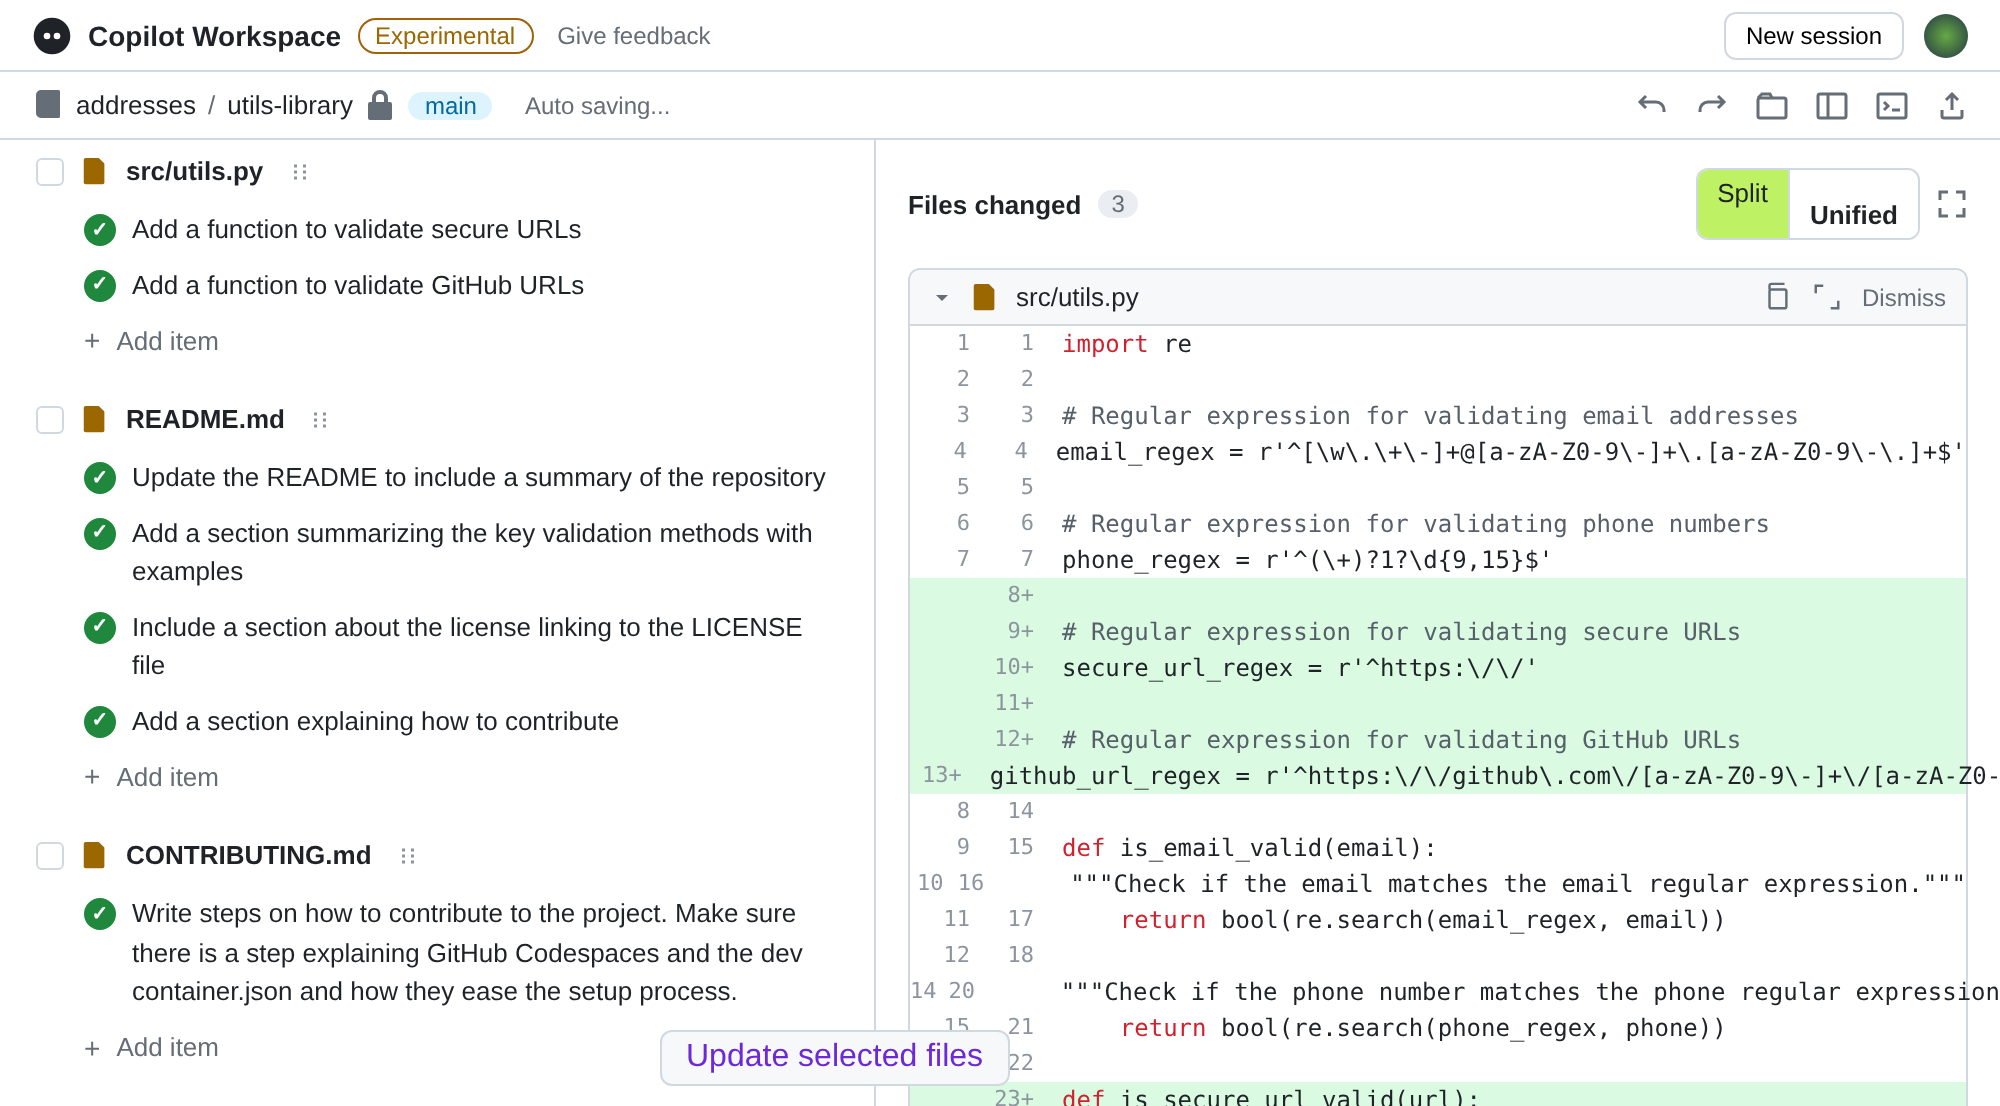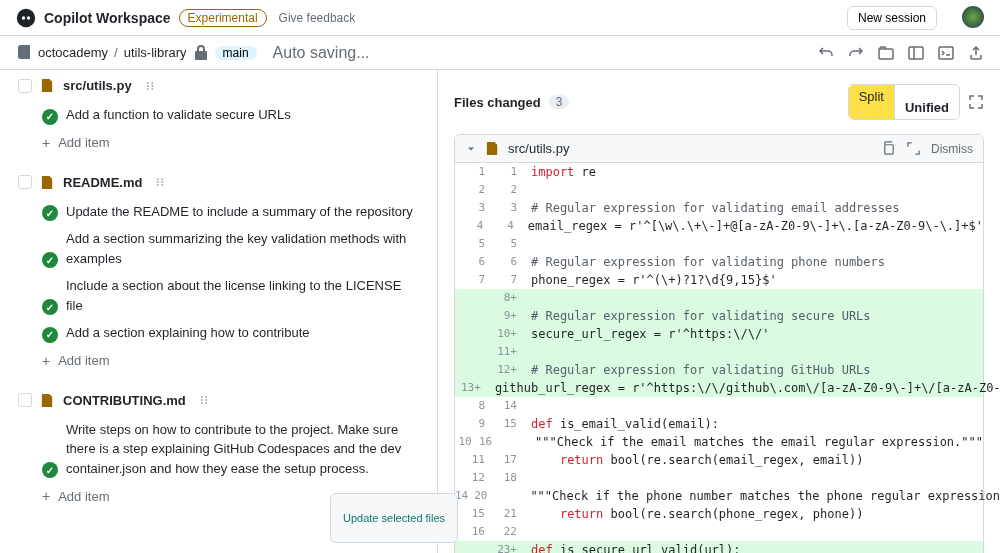--- a/index.html
+++ b/index.html
@@ -2,51 +2,51 @@
 <html><head>
 <meta charset="utf-8">
 <style>
 * { box-sizing: border-box; margin: 0; padding: 0; }
 body { font-family: -apple-system, BlinkMacSystemFont, "Segoe UI", Helvetica, Arial, sans-serif; font-size: 14px; color: #1f2328; background: #fff; }
 .header { display: flex; align-items: center; padding: 8px 16px; border-bottom: 1px solid #d1d9e0; height: 36px; }
 .logo-mark { width: 20px; height: 20px; margin-right: 8px; }
 .brand { font-weight: 600; font-size: 14px; margin-right: 8px; }
 .badge { border: 1px solid #a16207; color: #9a6700; border-radius: 12px; padding: 1px 8px; font-size: 12px; margin-right: 12px; }
 .feedback { color: #656d76; font-size: 12px; cursor: pointer; }
-.header-right { margin-left: auto; display: flex; align-items: flex-start; gap: 25px; }
+.header-right { margin-left: auto; display: flex; align-items: center; gap: 10px; }
 .new-session { border: 1px solid #d1d9e0; background: #fff; border-radius: 6px; padding: 4px 10px; font-size: 12px; cursor: pointer; }
 .avatar { width: 22px; height: 22px; border-radius: 50%; background: radial-gradient(circle, #6a4 0%, #234 100%); }
 .breadcrumb-bar { display: flex; align-items: center; padding: 6px 16px; border-bottom: 1px solid #d1d9e0; font-size: 13px; height: 34px; gap: 6px; }
 .repo-icon { width: 16px; height: 16px; color: #656d76; }
 .bc-sep { color: #656d76; }
-.branch-chip { background: #ddf4ff; color: #000000; border-radius: 10px; padding: 0 8px; font-size: 12px; }
-.saving { color: #656d76; font-size: 16px; margin-left: 10px; }
+.branch-chip { background: #ddf4ff; color: #0369a1; border-radius: 10px; padding: 0 8px; font-size: 12px; }
+.saving { color: #656d76; font-size: 12px; margin-left: 10px; }
 .bc-right { margin-left: auto; display: flex; gap: 14px; color: #656d76; }
 .bc-right svg { width: 16px; height: 16px; cursor: pointer; }
 .main { display: flex; height: calc(100vh - 70px); }
 .left { width: 438px; border-right: 1px solid #d1d9e0; overflow-y: auto; padding: 0 16px 12px 16px; }
 .file-item-head { display: flex; align-items: center; gap: 8px; padding: 8px 2px; }
 .check { width: 14px; height: 14px; border: 1px solid #d1d9e0; border-radius: 3px; flex-shrink: 0; }
 .file-ico { width: 15px; height: 15px; color: #9a6700; }
 .fname { font-weight: 600; font-size: 13px; }
 .drag-ico { color: #8c959f; margin-left: 4px; }
-.task { display: flex; align-items: flex-end; gap: 8px; padding: 4px 2px 4px 26px; font-size: 13px; line-height: 1.5; }
+.task { display: flex; align-items: flex-start; gap: 8px; padding: 4px 2px 4px 26px; font-size: 13px; line-height: 1.5; }
 .chk-circle { width: 16px; height: 16px; border-radius: 50%; background: #1f883d; flex-shrink: 0; display: flex; align-items: center; justify-content: center; margin-top: 2px; }
 .chk-circle::after { content: "✓"; color: #fff; font-size: 10px; font-weight: bold; }
 .add-item { display: flex; align-items: center; gap: 8px; padding: 6px 2px 6px 26px; color: #656d76; font-size: 13px; cursor: pointer; }
 .plus { font-size: 14px; color: #656d76; }
 .section-gap { height: 10px; }
 .gen-notes-head { display: flex; align-items: center; gap: 8px; padding: 8px 2px 4px 2px; font-weight: 600; font-size: 13px; }
-.update-btn { position: absolute; bottom: 10px; left: 330px; border: 1px solid #d1d9e0; border-radius: 6px; padding: 18px 12px; font-size: 11px; background:#f6f8fa; color:#0f766e; }
+.update-btn { position: absolute; bottom: 10px; left: 330px; border: 1px solid #d1d9e0; border-radius: 6px; padding: 4px 12px; font-size: 16px; background:#f6f8fa; color:#6d28d9; }
 .right { flex: 1; overflow: auto; position: relative; }
 .fc-head { display: flex; align-items: center; padding: 14px 16px 10px 16px; }
 .fc-title { font-weight: 600; font-size: 13px; }
 .count-chip { background:#eaeef2; border-radius: 10px; padding: 0 7px; font-size:12px; color:#656d76; margin-left:8px;}
 .view-toggle { margin-left: auto; display: flex; border: 1px solid #d1d9e0; border-radius: 6px; overflow: hidden; }
-.vt-btn { padding: 4px 10px; font-size: 13px; cursor: pointer; background:#fde047; }
+.vt-btn { padding: 4px 10px; font-size: 13px; cursor: pointer; background:#bef264; }
 .vt-btn.active { background:#fff; font-weight:600;margin-top:11px; }
 .vt-sep { width:1px; background:#d1d9e0; }
 .expand-ico { margin-left: 8px; width:16px; height:16px; color:#656d76; cursor:pointer; }
 .file-block { border: 1px solid #d1d9e0; border-radius: 6px; margin: 4px 16px 0 16px; }
 .fb-head { display:flex; align-items:center; padding:6px 10px; gap:8px; border-bottom:1px solid #d1d9e0; font-size:13px; background:#f6f8fa; border-radius:6px 6px 0 0;}
 .fb-right { margin-left:auto; display:flex; gap:10px; align-items:center; color:#656d76;}
 .fb-right svg { width:15px; height:15px; cursor:pointer;}
 .dismiss { font-size:12px; color:#656d76; cursor:pointer; }
 .code { font-family: ui-monospace, SFMono-Regular, "SF Mono", Menlo, Consolas, monospace; font-size: 12px; }
 .code-row { display:flex; min-height:18px; line-height:18px; }
@@ -72,21 +72,21 @@
   <div class="header-right">
     <button class="new-session">New session</button>
     <div class="avatar"></div>
   </div>
 </div>
 
 <div class="breadcrumb-bar">
   <svg class="repo-icon" viewBox="0 0 16 16" fill="currentColor">
       <path d="M2 2.5A2.5 2.5 0 014.5 0h8.75a.75.75 0 01.75.75v12.5a.75.75 0 01-.75.75H4.5A2.5 2.5 0 012 11.5v-9z"></path>
     </svg>
-  <span>octocademy</span>
+  <span>addresses</span>
   <span class="bc-sep">/</span>
   <span>utils-library</span>
   <svg class="repo-icon" viewBox="0 0 16 16" fill="#656d76">
       <path d="M4 6V4a4 4 0 118 0v2h1a1 1 0 011 1v7a1 1 0 01-1 1H3a1 1 0 01-1-1V7a1 1 0 011-1h1zm2 0h4V4a2 2 0 10-4 0v2z"></path>
     </svg>
   <span class="branch-chip">main</span>
   <span class="saving">Auto saving...</span>
   <div class="bc-right">
     <svg viewBox="0 0 16 16" fill="none" stroke="currentColor" stroke-width="1.5">
         <path d="M5 3L2 6l3 3M2 6h8a4 4 0 014 4v1"></path>
@@ -122,20 +122,24 @@
           <path d="M3 1h7l3 3v10a1 1 0 01-1 1H3a1 1 0 01-1-1V2a1 1 0 011-1z"></path>
         </svg>
     <span class="fname">src/utils.py</span>
     <svg width="12" height="12" class="drag-ico" viewBox="0 0 16 16" fill="currentColor">
           <path d="M4 3h2v2H4zM10 3h2v2h-2zM4 7h2v2H4zM10 7h2v2h-2zM4 11h2v2H4zM10 11h2v2h-2z"></path>
         </svg>
       </div>
       <div class="task">
         <div class="chk-circle"></div>
         <span>Add a function to validate secure URLs</span>
+      </div>
+      <div class="task">
+        <div class="chk-circle"></div>
+        <span>Add a function to validate GitHub URLs</span>
       </div>
       <div class="add-item">
         <span class="plus">+</span>
         <span>Add item</span>
       </div>
       <div class="section-gap"></div>
       <div class="file-item-head">
         <div class="check"></div>
     <svg class="file-ico" viewBox="0 0 16 16" fill="#9a6700">
           <path d="M3 1h7l3 3v10a1 1 0 01-1 1H3a1 1 0 01-1-1V2a1 1 0 011-1z"></path>

